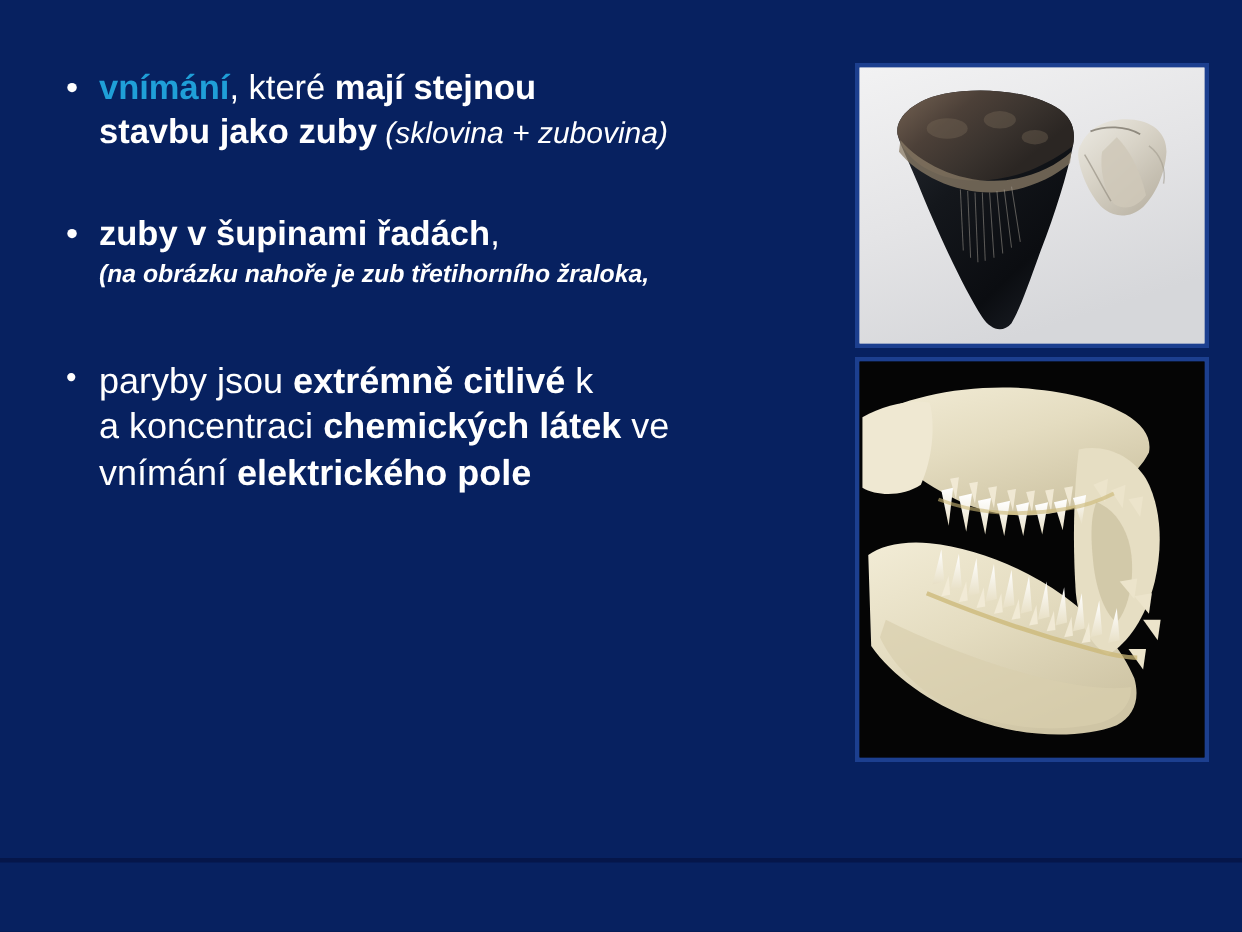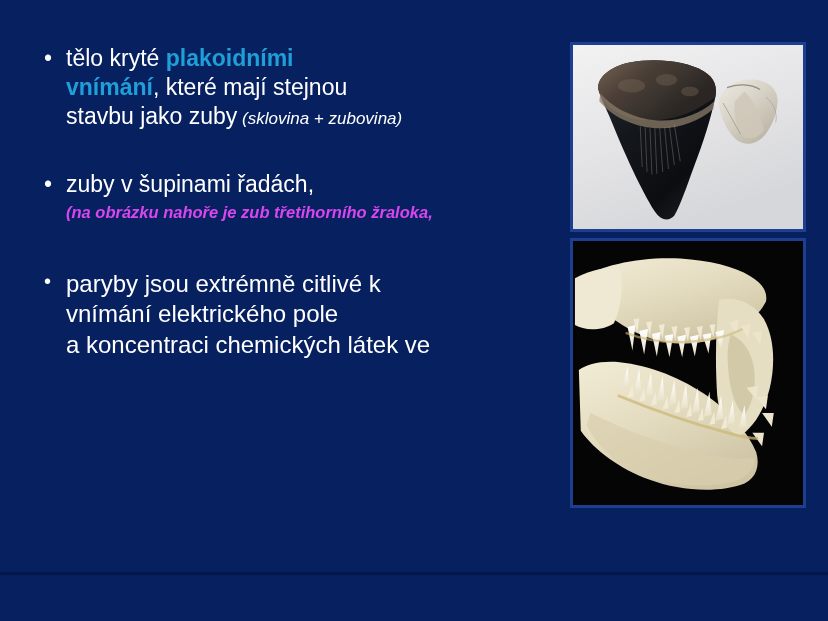--- a/index.html
+++ b/index.html
@@ -45,32 +45,32 @@
 
   
   .b1 .bullet-dot, .b2 .bullet-dot { font-size: 23px; }
   .b1 .line, .b2 .line { font-size: 23px; }
 
   
   .b3 .bullet-dot { font-size: 20px; }
   .b3 .line { font-size: 24px; }
 
   .hl { color: #1f9fd8; font-weight: bold; }
-  .bold { font-weight: normal; }
+  .bold { font-weight: bold; }
   .paren {
     font-style: italic;
-    font-size: 17px;
+    font-size: 20px;
     font-weight: normal;
   }
   .note {
     font-style: italic;
     font-weight: bold;
     font-size: 16.5px;
     line-height: 1.34;
-    color: #d946ef;
+    color: #ffffff;
   }
 
   #bullet-2 { margin-top: 38px; }
   #bullet-3 { margin-top: 46px; }
   #note-block { margin-top: 2px; }
 
   
   .photo {
     position: absolute;
     border: 3px solid #1c3f8f;
@@ -106,23 +106,20 @@
 <body>
 
 <div id="slide">
 
   <div id="text-col">
 
     <div class="bullet-row b1" id="bullet-1">
       <div class="bullet-dot">•</div>
       <div class="bullet-body">
         <div class="line">
-          <span>tělo kryté </span><span class="hl">plakoidními</span>
-        </div>
-        <div class="line">
           <span class="hl">vnímání</span><span>, které </span><span class="bold">mají stejnou</span>
         </div>
         <div class="line">
           <span class="bold">stavbu jako zuby</span><span class="paren"> (sklovina + zubovina)</span>
         </div>
       </div>
     </div>
 
     <div class="bullet-row b2" id="bullet-2">
       <div class="bullet-dot">•</div>
@@ -136,24 +133,24 @@
       </div>
     </div>
 
     <div class="bullet-row b3" id="bullet-3">
       <div class="bullet-dot">•</div>
       <div class="bullet-body">
         <div class="line">
           <span>paryby jsou </span><span class="bold">extrémně citlivé</span><span> k</span>
         </div>
         <div class="line">
+          <span>a koncentraci </span><span class="bold">chemických látek</span><span> ve</span>
+        </div>
+        <div class="line">
           <span>vnímání </span><span class="bold">elektrického pole</span>
-        </div>
-        <div class="line">
-          <span>a koncentraci </span><span class="bold">chemických látek</span><span> ve</span>
         </div>
       </div>
     </div>
 
   </div>
 
   <div class="photo" id="photo-tooth">
     <svg viewBox="0 0 236 190" preserveAspectRatio="none">
       <defs>
         <linearGradient id="gBg" x1="0" y1="0" x2="0.4" y2="1">

